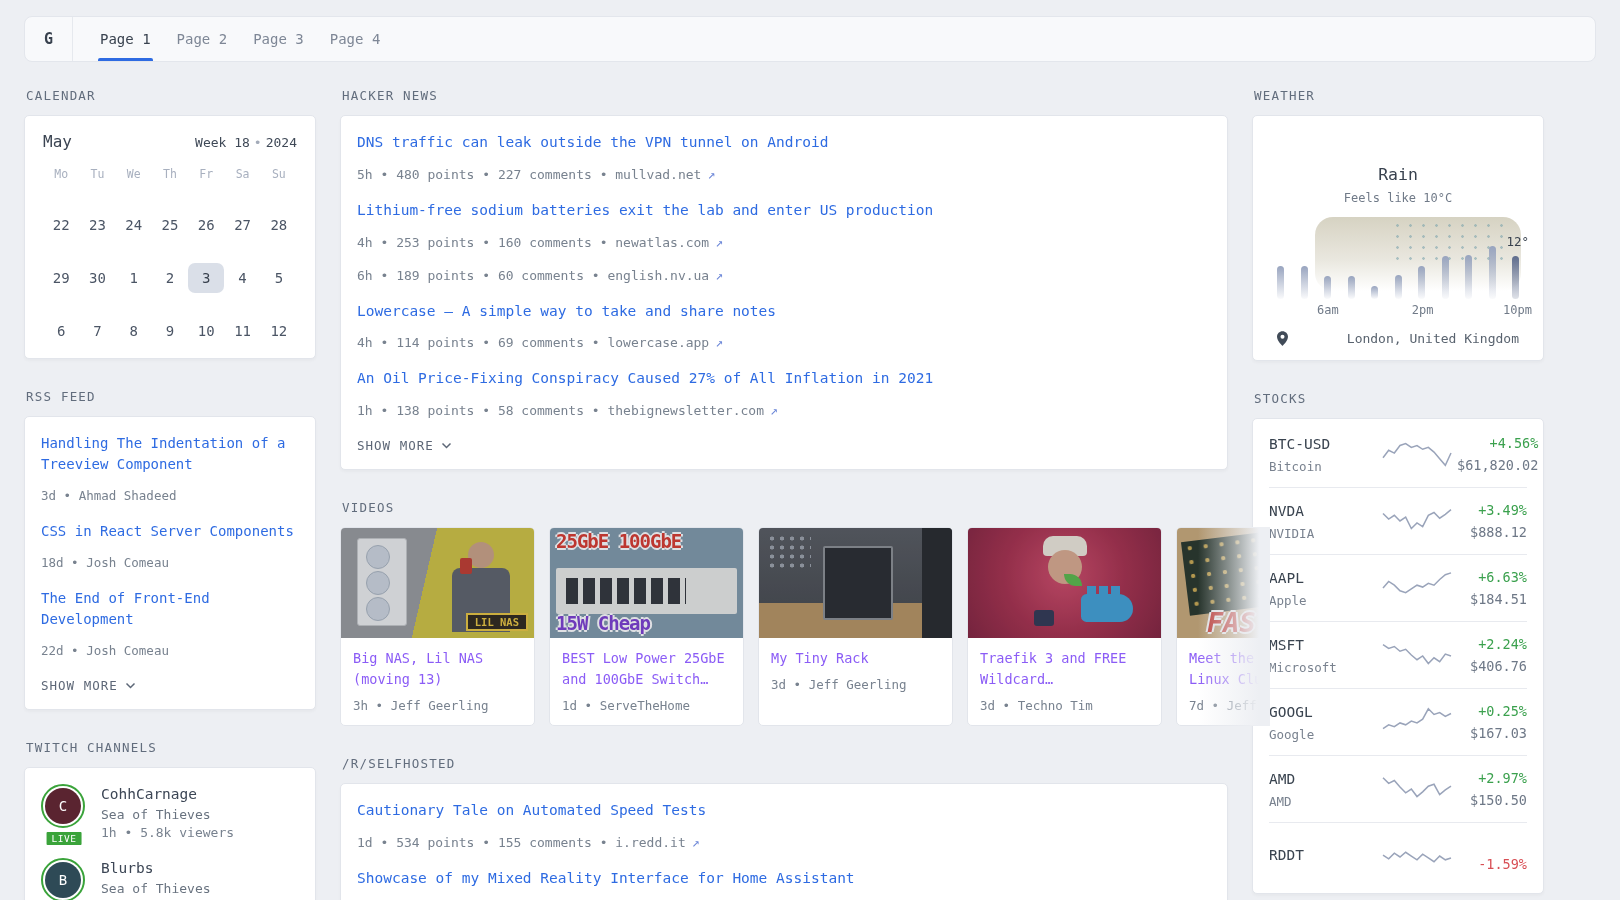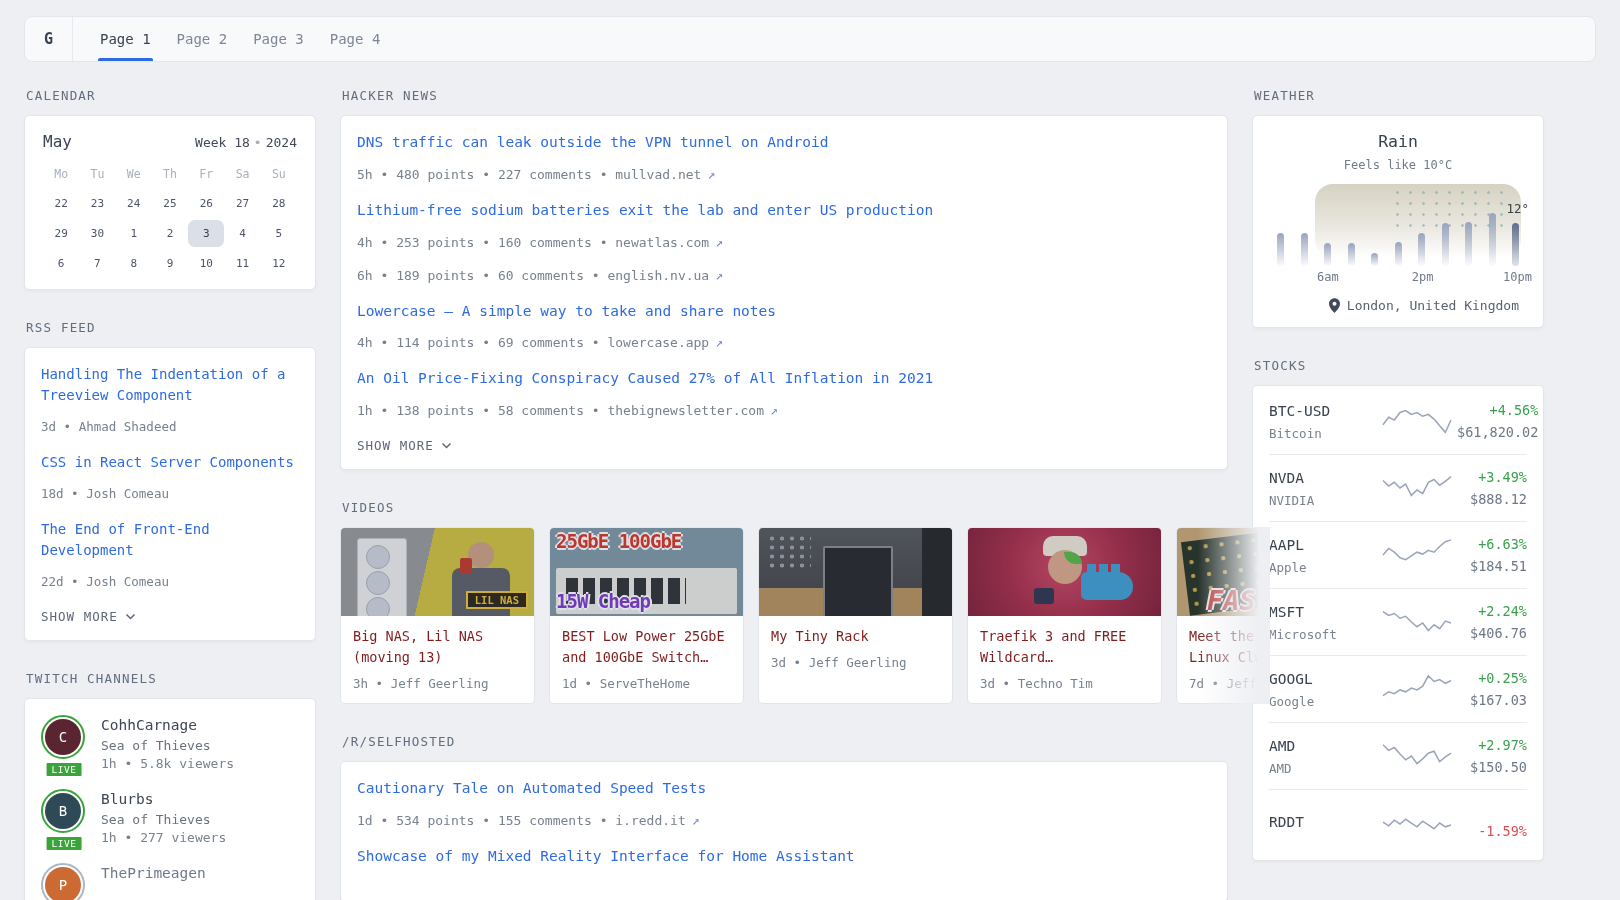--- a/index.html
+++ b/index.html
@@ -34,21 +34,21 @@
           box-shadow:0 2px 3px rgba(20,25,35,0.03); }
 
   
   .cal { padding:16px 18px 12px; }
   .cal-head { display:flex; justify-content:space-between; align-items:baseline; margin-bottom:12px; }
   .cal-month { font-size:16px; color:#3b4452; }
   .cal-week { font-size:13px; color:#3f4957; }
   .cal-sep { color:#a3abb9; margin:0 4px; }
   .cal-grid { display:grid; grid-template-columns:repeat(7,1fr); row-gap:3px; text-align:center; }
   .cal-dow { font-size:11.5px; color:#a8b0bf; padding:4px 0 6px; }
-  .cal-day { font-size:11px; color:#4b5565; padding:7px 0; cursor:default; }
+  .cal-day { font-size:14px; color:#4b5565; padding:7px 0; cursor:default;margin-top:20px; }
   .cal-day.selected { background:#dadfe8; border-radius:7px; color:#39424f; }
 
   
   .feed { padding:16px; }
   .feed-item { margin-bottom:18px; }
   .item-title { color:#2e6be2; font-size:14px; line-height:1.5; display:block; cursor:pointer; }
   .item-meta { color:#78828f; font-size:12.5px; margin-top:13px; }
   .hn .item-title, .sh .item-title { font-size:14.5px; }
   .hn .item-meta, .sh .item-meta { font-size:13px; }
   .ext { color:#6c87d8; margin-left:6px; }
@@ -71,24 +71,24 @@
              padding:1px 5px; border-radius:3px; border:2px solid #fff; }
   .tw-name { font-size:14.5px; color:#3c4655; cursor:pointer; }
   .tw-item.offline .tw-name { color:#6f7a8c; }
   .tw-game { font-size:13px; color:#68727f; margin-top:4px; }
   .tw-meta { font-size:13px; color:#78828f; margin-top:3px; }
 
   
   .videos-viewport { position:relative; width:930px; overflow:hidden; }
   .videos-row { display:flex; gap:14px; width:1045px; }
   .video-card { flex:0 0 195px; background:#fff; border:1px solid #e2e5eb; border-radius:5px; overflow:hidden; }
-  .video-thumb { position:relative; height:88px; overflow:hidden; }
+  .video-thumb { position:relative; height:110px; overflow:hidden; }
   .video-thumb::after { content:""; position:absolute; inset:0; background:rgba(58,64,78,0.16); }
   .video-info { padding:10px 12px 12px; }
-  .video-title { color:#7f1d1d; font-size:13.5px; line-height:1.55; white-space:pre-line; cursor:pointer; }
+  .video-title { color:#8b5cf6; font-size:13.5px; line-height:1.55; white-space:pre-line; cursor:pointer; }
   .video-meta { color:#78828f; font-size:12.5px; margin-top:8px; }
   .videos-fade { position:absolute; top:0; right:0; bottom:0; width:72px; pointer-events:none;
                  background:linear-gradient(to right, rgba(237,239,243,0), #edeff3 85%); }
   
   .th1 { background:linear-gradient(103deg,#97999b 0 44%,#cfc23e 44% 100%); }
   .th1 .t1-case { position:absolute; left:16px; top:10px; width:50px; height:88px;
                   background:#eceded; border:1px solid #c4c6c8; border-radius:3px; }
   .t1-fan { position:absolute; left:8px; width:24px; height:24px; border-radius:50%;
             background:#cdd5de; border:1px solid #aab4c0; }
   .th1 .t1-head { position:absolute; right:40px; top:14px; width:26px; height:26px;
@@ -135,38 +135,38 @@
   .th5 { background:#c9a977; }
   .th5 .t5-board { position:absolute; left:8px; top:6px; width:130px; height:74px;
                    background:#243326; transform:rotate(-7deg);
                    background-image:radial-gradient(#caa84e 2px, rgba(0,0,0,0) 2.6px); background-size:16px 14px; }
   .th5 .t5-fast { position:absolute; left:30px; bottom:0px; font-size:27px; font-weight:bold;
                   color:#d23b33; font-style:italic;
                   text-shadow:-2px 0 #fff,2px 0 #fff,0 -2px #fff,0 2px #fff; }
 
   
   .wx { padding:16px 24px 14px; text-align:center; }
-  .wx-cond { font-size:16.5px; color:#39424f; }
+  .wx-cond { font-size:16.5px; color:#39424f;margin-top:33px; }
   .wx-feels { font-size:12px; color:#707a88; margin-top:7px; }
   .wx-chart { position:relative; height:104px; margin-top:10px; text-align:left; }
   .wx-overlay { position:absolute; left:38px; top:2px; width:206px; height:74px; border-radius:18px;
                 background:linear-gradient(180deg, rgba(212,208,191,0.95), rgba(212,208,191,0.5) 58%, rgba(212,208,191,0)); }
   .wx-dots { position:absolute; top:3px; right:12px; width:118px; height:46px;
              background-image:radial-gradient(rgba(118,160,170,0.55) 1.2px, rgba(0,0,0,0) 1.7px);
              background-size:13px 11px; }
   .wx-bars { position:absolute; left:0; right:0; bottom:20px; height:58px;
              display:flex; justify-content:space-between; align-items:flex-end; }
   .wx-bar { width:7px; border-radius:4px;
             background:linear-gradient(180deg,#98a4bf, rgba(152,164,191,0.05)); }
   .wx-bar.hl { background:linear-gradient(180deg,#5f6d8e, rgba(95,109,142,0.2)); }
   .wx-peak { position:absolute; right:-10px; bottom:70px; font-size:12.5px; color:#39424f; }
   .wx-ticks { position:absolute; left:0; right:0; bottom:0; height:16px; }
   .wx-tick { position:absolute; transform:translateX(-50%); font-size:12px; color:#707a88; }
   .wx-loc { margin-top:12px; font-size:13px; color:#59636f;
-            display:flex; align-items:center; justify-content:flex-end; gap:7px; }
+            display:flex; align-items:center; justify-content:space-between; gap:7px; }
   .pin { fill:#414b58; }
 
   
   .stocks { padding:2px 16px; }
   .stock-row { display:flex; align-items:center; padding:13px 0; border-top:1px solid #e8eaef; }
   .stock-row:first-child { border-top:none; }
   .stock-ids { flex:0 0 112px; }
   .stock-sym { font-size:14.5px; color:#39434f; cursor:pointer; }
   .stock-name { font-size:12.5px; color:#79828f; margin-top:6px; }
   .stock-spark { flex:0 0 76px; }

